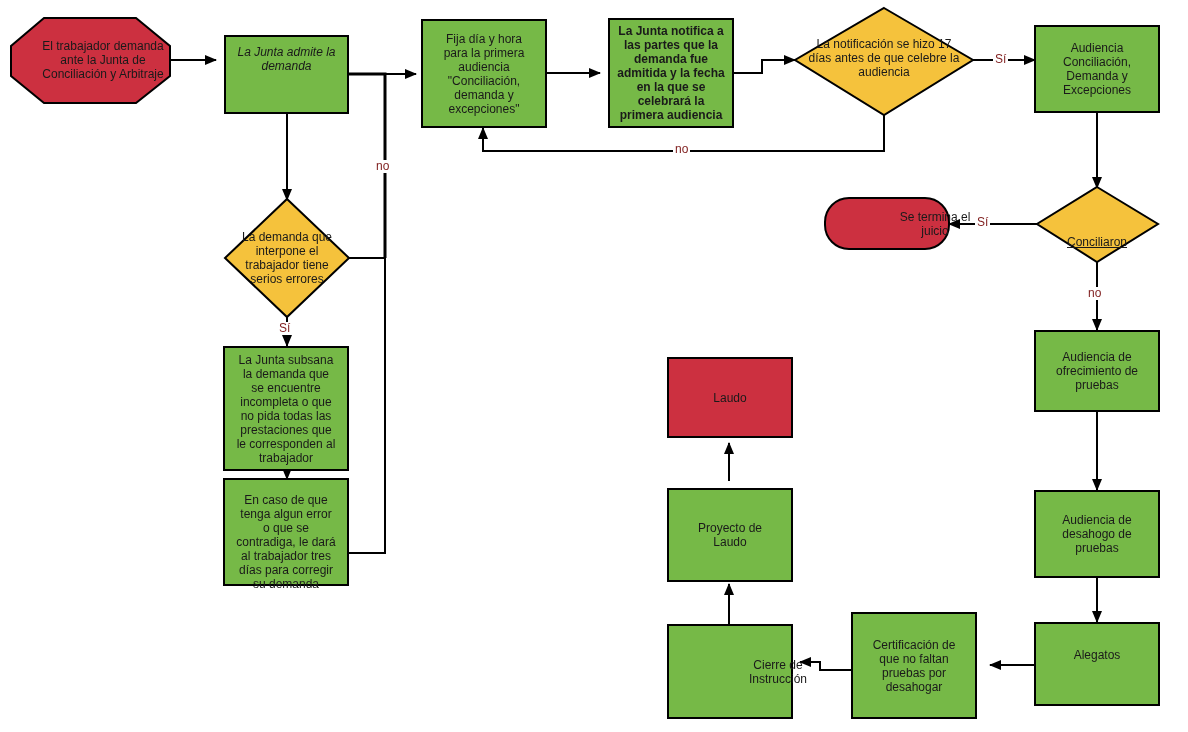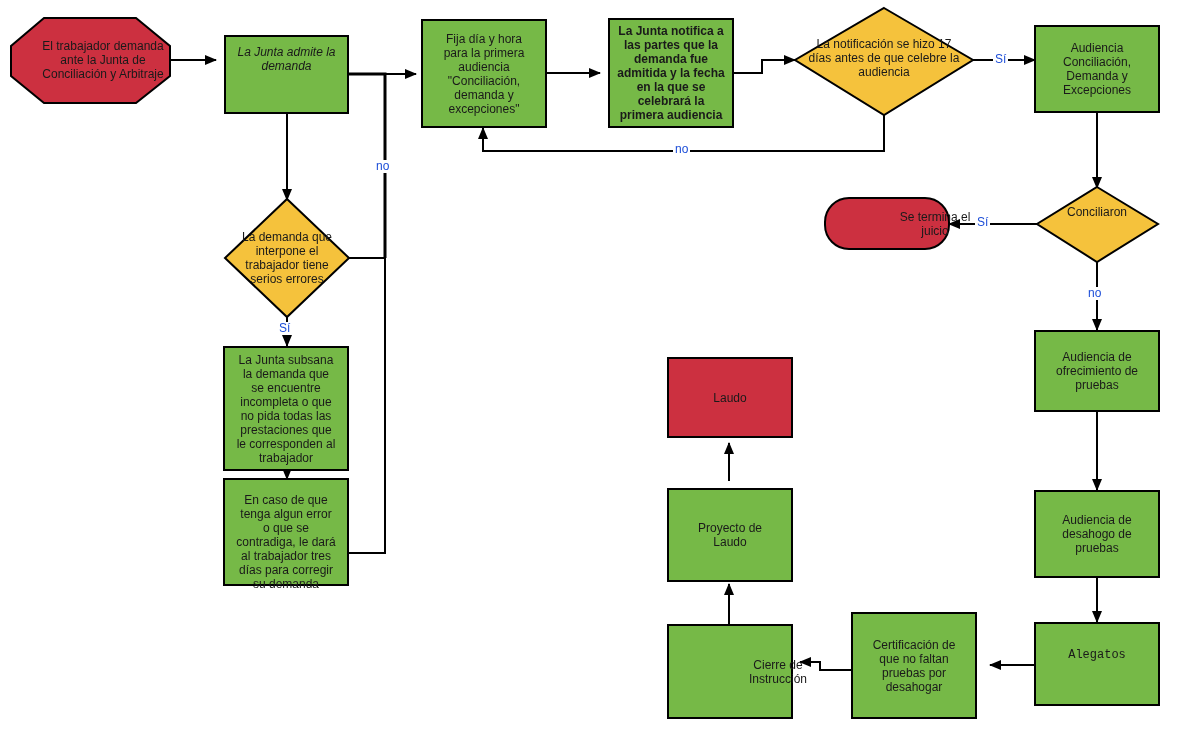--- a/index.html
+++ b/index.html
@@ -51,21 +51,21 @@
     text-align: center;
     color: #1a1a1a;
     font-family: "Liberation Sans", sans-serif;
     font-size: 12px;
     line-height: 14px;
     white-space: pre-line;
     pointer-events: none;
   }
   .edge-label {
     position: absolute;
-    color: #1d4ed8;
+    color: #7f1d1d;
     font-family: "Liberation Sans", sans-serif;
     font-size: 12px;
     line-height: 13px;
     background: #ffffff;
     padding: 0 2px;
     white-space: nowrap;
   }
 </style>
 </head>
 <body>
@@ -206,34 +206,34 @@
 
   <div class="node-label" style="left:793px;top:30px;width:182px;height:56px;">La notificación se hizo 17
 días antes de que celebre la
 audiencia</div>
 
   <div class="node-label" style="left:1037px;top:28px;width:120px;height:82px;">Audiencia
 Conciliación,
 Demanda y
 Excepciones</div>
 
-  <div class="node-label" style="left:1042px;top:199px;width:110px;height:26px;">Conciliaron</div>
+  <div class="node-label" style="left:1042px;top:229px;width:110px;height:26px;text-decoration:underline;">Conciliaron</div>
 
   <div class="node-label" style="left:827px;top:200px;width:120px;height:47px;padding-left:48px;">Se termina el
 juicio</div>
 
   <div class="node-label" style="left:1037px;top:333px;width:120px;height:76px;">Audiencia de
 ofrecimiento de
 pruebas</div>
 
   <div class="node-label" style="left:1037px;top:493px;width:120px;height:82px;">Audiencia de
 desahogo de
 pruebas</div>
 
-  <div class="node-label" style="left:1037px;top:625px;width:120px;height:60px;font-family:Liberation Mono, monospace;">Alegatos</div>
+  <div class="node-label" style="left:1037px;top:625px;width:120px;height:60px;">Alegatos</div>
 
   <div class="node-label" style="left:854px;top:615px;width:120px;height:101px;">Certificación de
 que no faltan
 pruebas por
 desahogar</div>
 
   <div class="node-label" style="left:670px;top:627px;width:120px;height:89px;padding-left:48px;">Cierre de
 Instrucción</div>
 
   <div class="node-label" style="left:670px;top:491px;width:120px;height:88px;">Proyecto de

